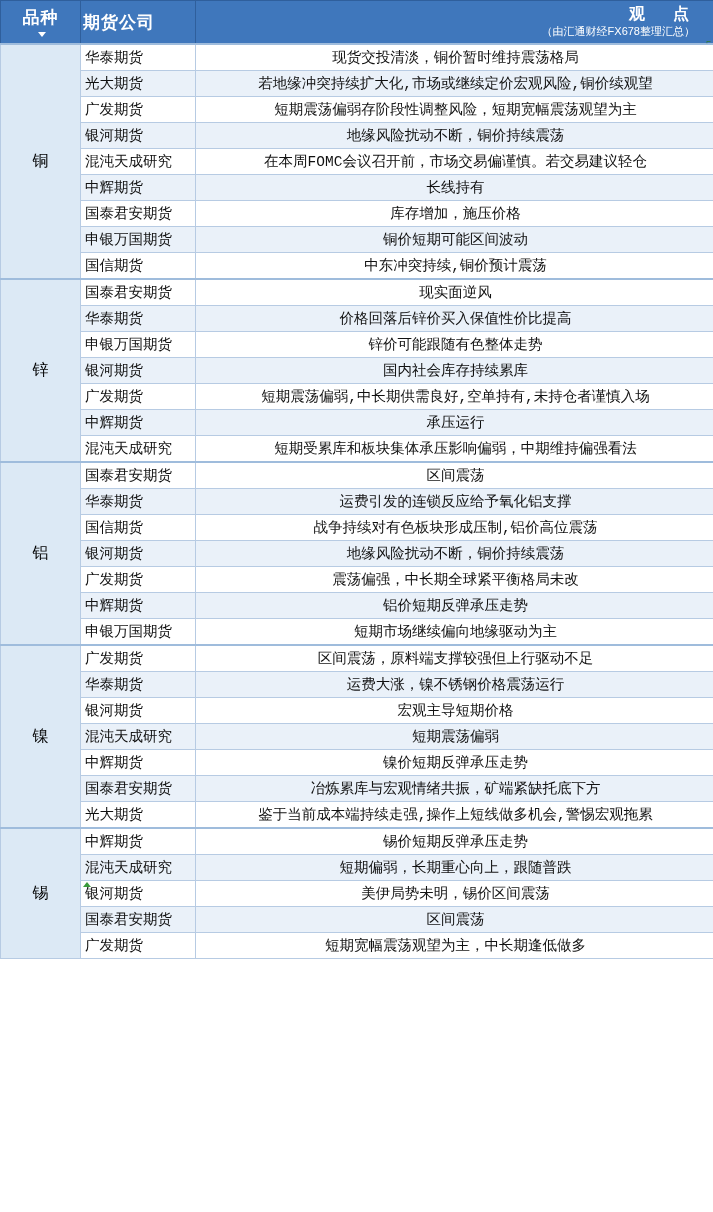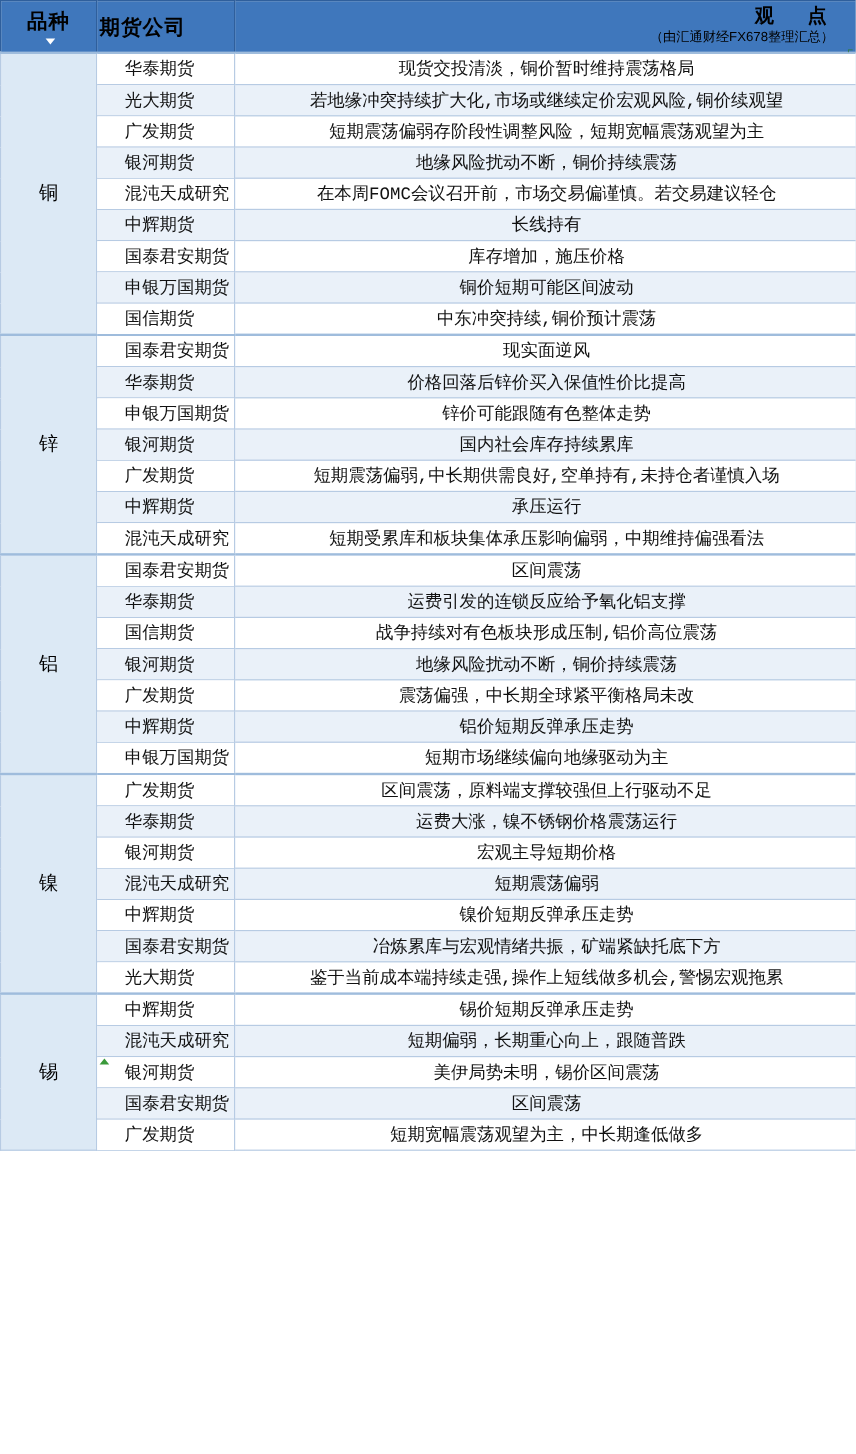--- a/index.html
+++ b/index.html
@@ -22,21 +22,21 @@
     width: 713px;
     table-layout: fixed;
   }
   table.grid col.c-variety { width: 80px; }
   table.grid col.c-firm    { width: 115px; }
   table.grid col.c-view    { width: 518px; }
 
   
   thead th {
     background: #3f77bc;
-    color: #000000;
+    color: #ffffff;
     font-weight: bold;
     border: 1px solid #2f5f9c;
     padding: 4px 2px;
     vertical-align: middle;
   }
   th.head-variety {
     font-size: 17px;
     letter-spacing: 1px;
   }
   th.head-firm {
@@ -93,21 +93,21 @@
     text-align: center;
     font-size: 16px;
     color: #000000;
     border: 1px solid #b7cbe3;
   }
   td.firm {
     background: #ffffff;
     text-align: left;
     white-space: nowrap;
     font-size: 14.5px;
-    padding-left: 23px;
+    padding-left: 4px;
   }
   td.view {
     background: #ffffff;
     text-align: center;
     padding-left: 8px;
     font-family: Liberation Mono, monospace;
   }
   tr.alt td.firm, tr.alt td.view {
     background: #eaf1f9;
   }

